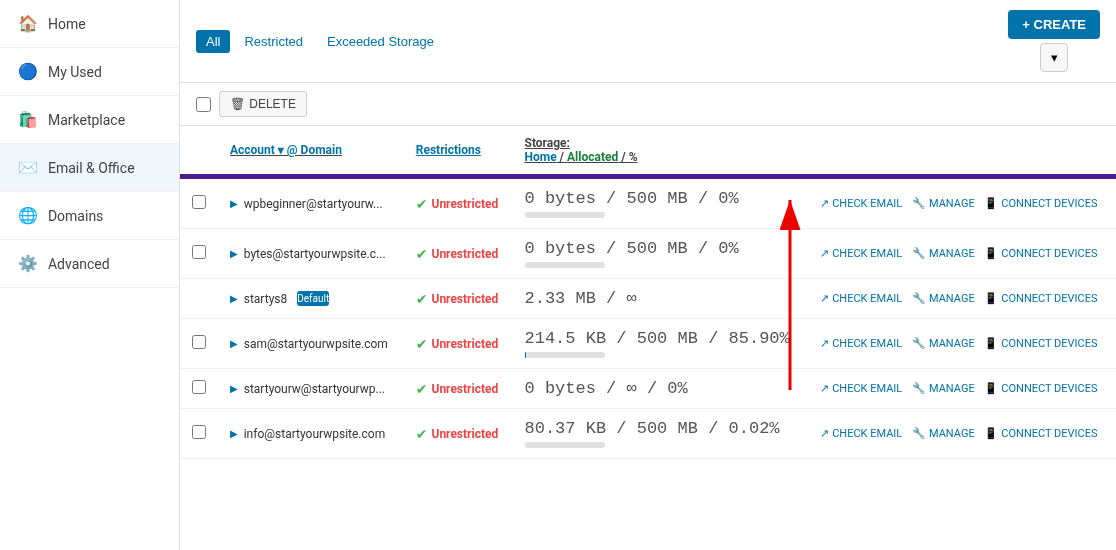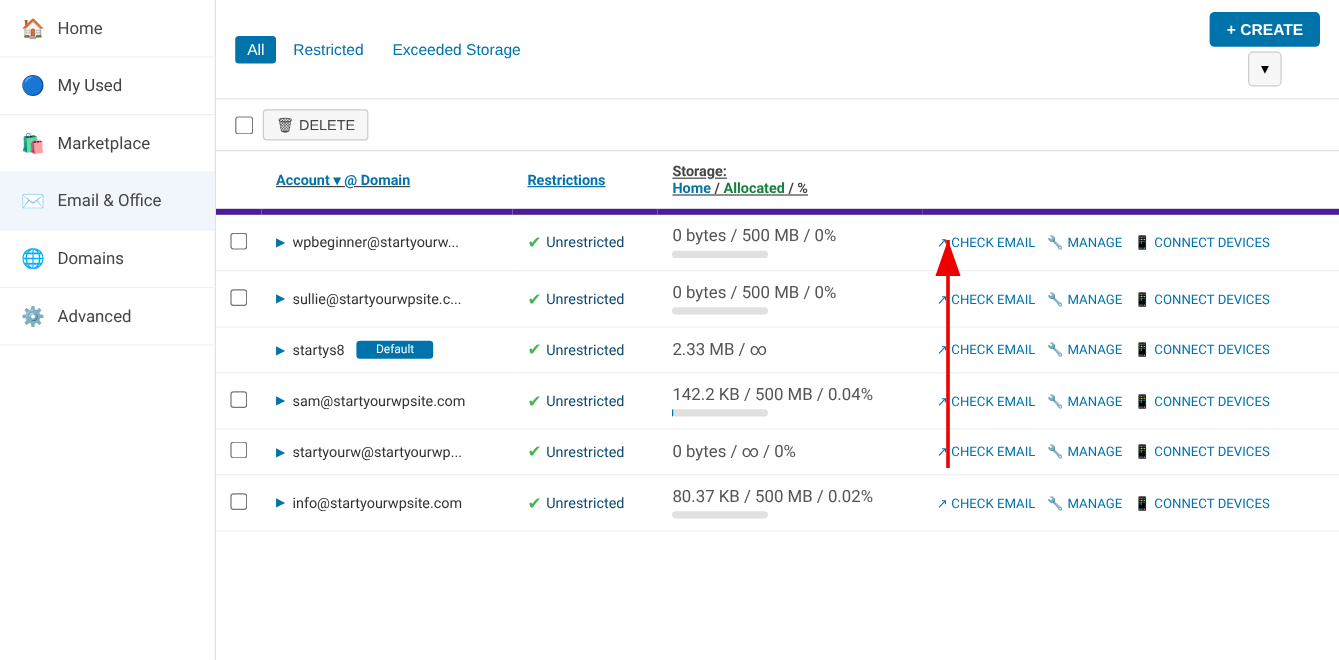--- a/index.html
+++ b/index.html
@@ -158,37 +158,38 @@
       color: #333;
       max-width: 180px;
       overflow: hidden;
       text-overflow: ellipsis;
       white-space: nowrap;
     }
     .default-badge {
       background: #0073aa;
       color: #fff;
       font-size: 10px;
-      padding: 2px 16px;
+      padding: 2px 0;
       border-radius: 3px;
       margin-left: 4px;
       white-space: nowrap;
     }
 
     .restriction-cell {
       display: flex;
       align-items: center;
       gap: 4px;
     }
     .check-icon { color: #46b450; font-size: 14px; }
-    .restriction-link { color: #0c4a6e; text-decoration: none; cursor: pointer; }
+    .restriction-link { color: #ef4444; text-decoration: none; cursor: pointer; font-weight: bold; }
 
     .storage-cell {
-      font-size: 14px;
+      font-size: 17px;
       color: #555;
+      font-family: Liberation Mono, monospace;
     }
     .progress-bar-wrap {
       width: 80px;
       height: 6px;
       background: #e0e0e0;
       border-radius: 3px;
       margin-top: 4px;
     }
     .progress-bar-fill {
       height: 6px;
@@ -316,21 +317,21 @@
       <span class="action-icon">📱</span>CONNECT DEVICES
     </a>
   </div>
             </td>
           </tr>
           <tr>
             <td class="checkbox-cell"><input type="checkbox" class="row-checkbox" style=""></td>
             <td>
               <div class="account-cell">
     <span class="chevron-icon">▶</span>
-    <span class="account-name">sullie@startyourwpsite.c...</span>
+    <span class="account-name">bytes@startyourwpsite.c...</span>
               </div>
             </td>
             <td>
               <div class="restriction-cell">
     <span class="check-icon">✔</span>
     <a class="restriction-link">Unrestricted</a>
   </div>
             </td>
             <td>
               <div class="storage-cell">0 bytes / 500 MB / 0%</div>
@@ -392,21 +393,21 @@
     <span class="account-name">sam@startyourwpsite.com</span>
               </div>
             </td>
             <td>
               <div class="restriction-cell">
     <span class="check-icon">✔</span>
     <a class="restriction-link">Unrestricted</a>
   </div>
             </td>
             <td>
-              <div class="storage-cell">142.2 KB / 500 MB / 0.04%</div>
+              <div class="storage-cell">214.5 KB / 500 MB / 85.90%</div>
               <div class="progress-bar-wrap">
                 <div class="progress-bar-fill" style="width:1%;"></div>
               </div>
             </td>
             <td>
               <div class="action-cell">
     <a class="action-link">
       <span class="action-icon">↗</span>CHECK EMAIL
     </a>
     <a class="action-link">

